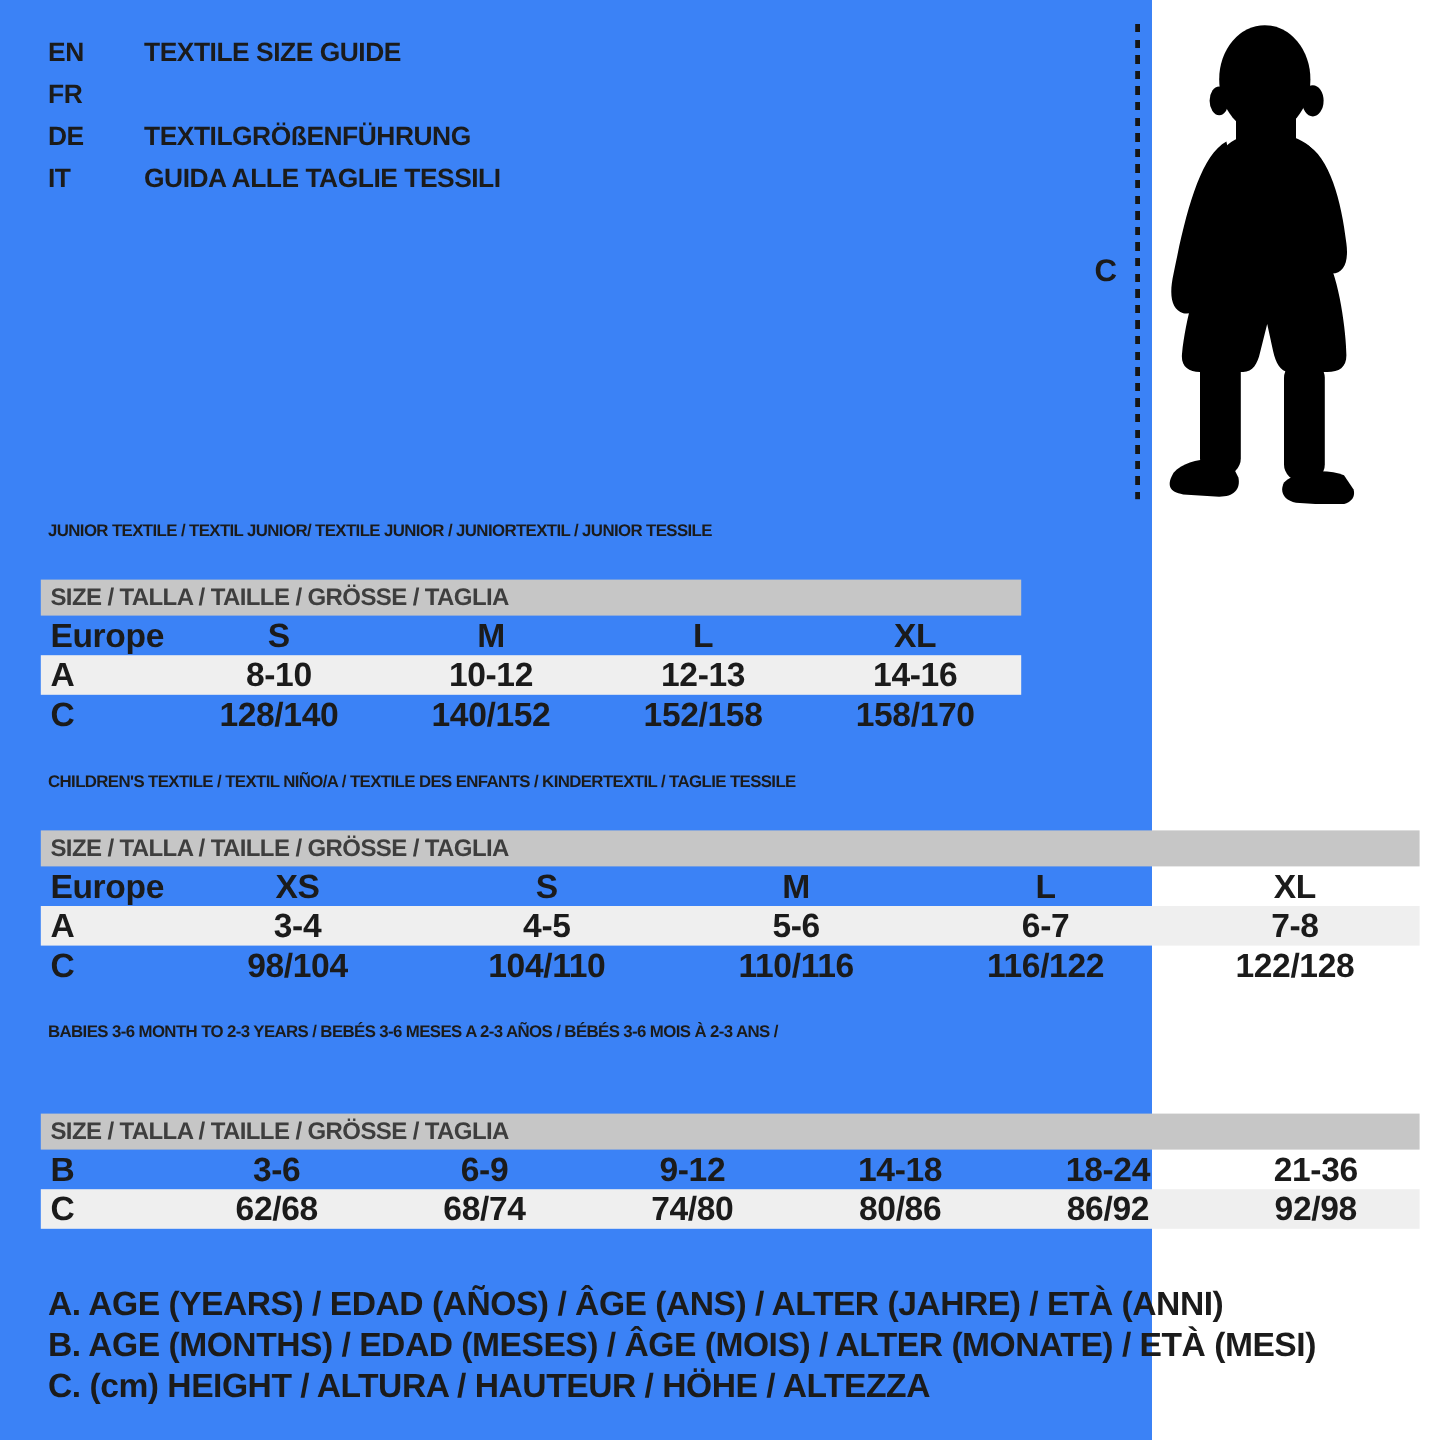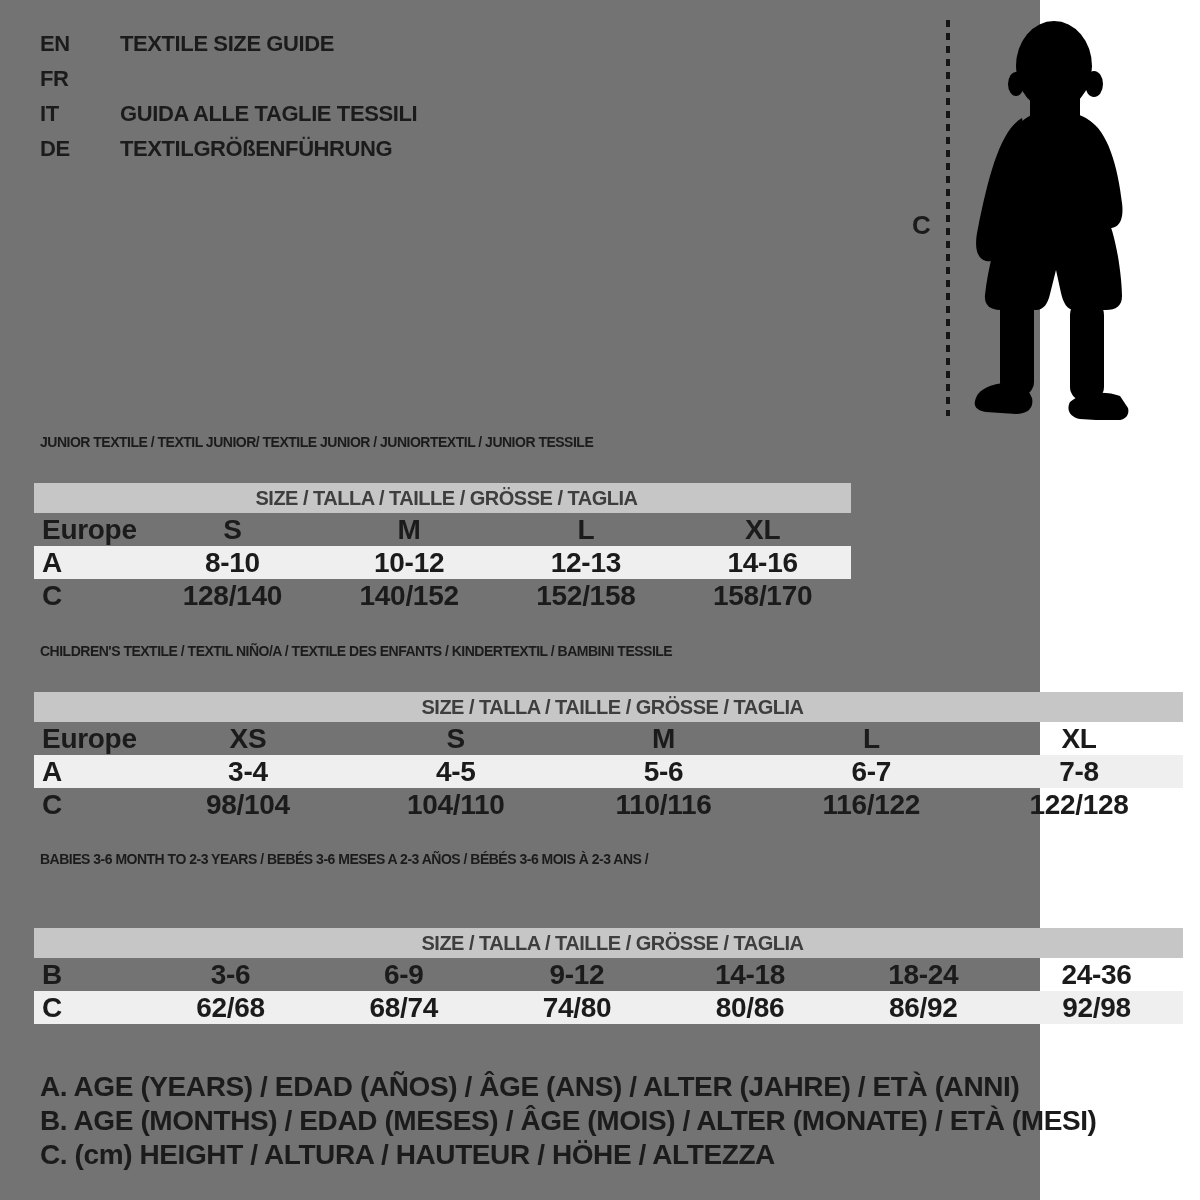--- a/index.html
+++ b/index.html
@@ -4,21 +4,21 @@
 <style>
   * { box-sizing: border-box; margin: 0; padding: 0; }
   html, body { background: #ffffff; }
   body {
     width: 1200px; height: 1200px;
     font-family: "Liberation Sans", sans-serif;
     color: #1b1b1b;
     position: relative;
     overflow: hidden;
   }
-  #canvas { position: absolute; inset: 0; width: 1040px; height: 1200px; background: #737373; }
+  #canvas { position: absolute; inset: 0; width: 960px; height: 1200px; background: #3b82f6; }
 
   
   .lang-list { position: absolute; left: 40px; top: 26px; }
   .lang-row { display: flex; height: 35px; align-items: center; }
   .lang-code, .lang-title {
     font-weight: bold; font-size: 22px; letter-spacing: -0.4px; white-space: nowrap;
   }
   .lang-code { width: 80px; }
 
   
@@ -38,21 +38,21 @@
     position: absolute; left: 40px;
     font-weight: bold; font-size: 14px; letter-spacing: -0.5px;
     white-space: nowrap;
   }
 
   
   .size-table { position: absolute; left: 34px; }
   .t-header {
     height: 30px; background: #c6c6c6;
     display: flex; align-items: center; padding-left: 8px;
-    font-weight: bold; font-size: 20px; letter-spacing: -0.5px; color: #3e3e3e; justify-content: center;
+    font-weight: bold; font-size: 20px; letter-spacing: -0.5px; color: #3e3e3e;
   }
   .t-row {
     display: flex; align-items: center; height: 33px;
     font-weight: bold; font-size: 28px; letter-spacing: -0.3px;
   }
   .t-row.alt { background: #efefef; }
   .t-label { width: 110px; padding-left: 8px; }
   .t-cell { flex: 1; text-align: center; }
 
   
@@ -69,26 +69,26 @@
 
   <div class="lang-list">
     <div class="lang-row">
       <span class="lang-code">EN</span>
       <span class="lang-title">TEXTILE SIZE GUIDE</span>
     </div>
     <div class="lang-row">
       <span class="lang-code">FR</span>
     </div>
     <div class="lang-row">
+      <span class="lang-code">DE</span>
+      <span class="lang-title">TEXTILGRÖßENFÜHRUNG</span>
+    </div>
+    <div class="lang-row">
       <span class="lang-code">IT</span>
       <span class="lang-title">GUIDA ALLE TAGLIE TESSILI</span>
-    </div>
-    <div class="lang-row">
-      <span class="lang-code">DE</span>
-      <span class="lang-title">TEXTILGRÖßENFÜHRUNG</span>
     </div>
   </div>
 
   <span class="figure-label">C</span>
   <div class="dash-line"></div>
   <svg class="baby-figure" viewBox="0 0 166 400" xmlns="http://www.w3.org/2000/svg">
     <g fill="#000000">
       <ellipse cx="84" cy="48" rx="38" ry="45"></ellipse>
       <ellipse cx="46" cy="66" rx="8" ry="12"></ellipse>
       <ellipse cx="124" cy="66" rx="9" ry="13"></ellipse>
@@ -126,21 +126,21 @@
     </div>
     <div class="t-row">
       <span class="t-label">C</span>
       <span class="t-cell">128/140</span>
       <span class="t-cell">140/152</span>
       <span class="t-cell">152/158</span>
       <span class="t-cell">158/170</span>
     </div>
   </div>
 
-  <div class="section-heading" style="top:643px">CHILDREN'S TEXTILE / TEXTIL NIÑO/A / TEXTILE DES ENFANTS / KINDERTEXTIL / BAMBINI TESSILE</div>
+  <div class="section-heading" style="top:643px">CHILDREN'S TEXTILE / TEXTIL NIÑO/A / TEXTILE DES ENFANTS / KINDERTEXTIL / TAGLIE TESSILE</div>
   <div class="size-table" style="top:692px;width:1149px">
     <div class="t-header">
       <span>SIZE / TALLA / TAILLE / GRÖSSE / TAGLIA</span>
     </div>
     <div class="t-row">
       <span class="t-label">Europe</span>
       <span class="t-cell">XS</span>
       <span class="t-cell">S</span>
       <span class="t-cell">M</span>
       <span class="t-cell">L</span>
@@ -169,21 +169,21 @@
     <div class="t-header">
       <span>SIZE / TALLA / TAILLE / GRÖSSE / TAGLIA</span>
     </div>
     <div class="t-row">
       <span class="t-label">B</span>
       <span class="t-cell">3-6</span>
       <span class="t-cell">6-9</span>
       <span class="t-cell">9-12</span>
       <span class="t-cell">14-18</span>
       <span class="t-cell">18-24</span>
-      <span class="t-cell">24-36</span>
+      <span class="t-cell">21-36</span>
     </div>
     <div class="t-row alt">
       <span class="t-label">C</span>
       <span class="t-cell">62/68</span>
       <span class="t-cell">68/74</span>
       <span class="t-cell">74/80</span>
       <span class="t-cell">80/86</span>
       <span class="t-cell">86/92</span>
       <span class="t-cell">92/98</span>
     </div>

